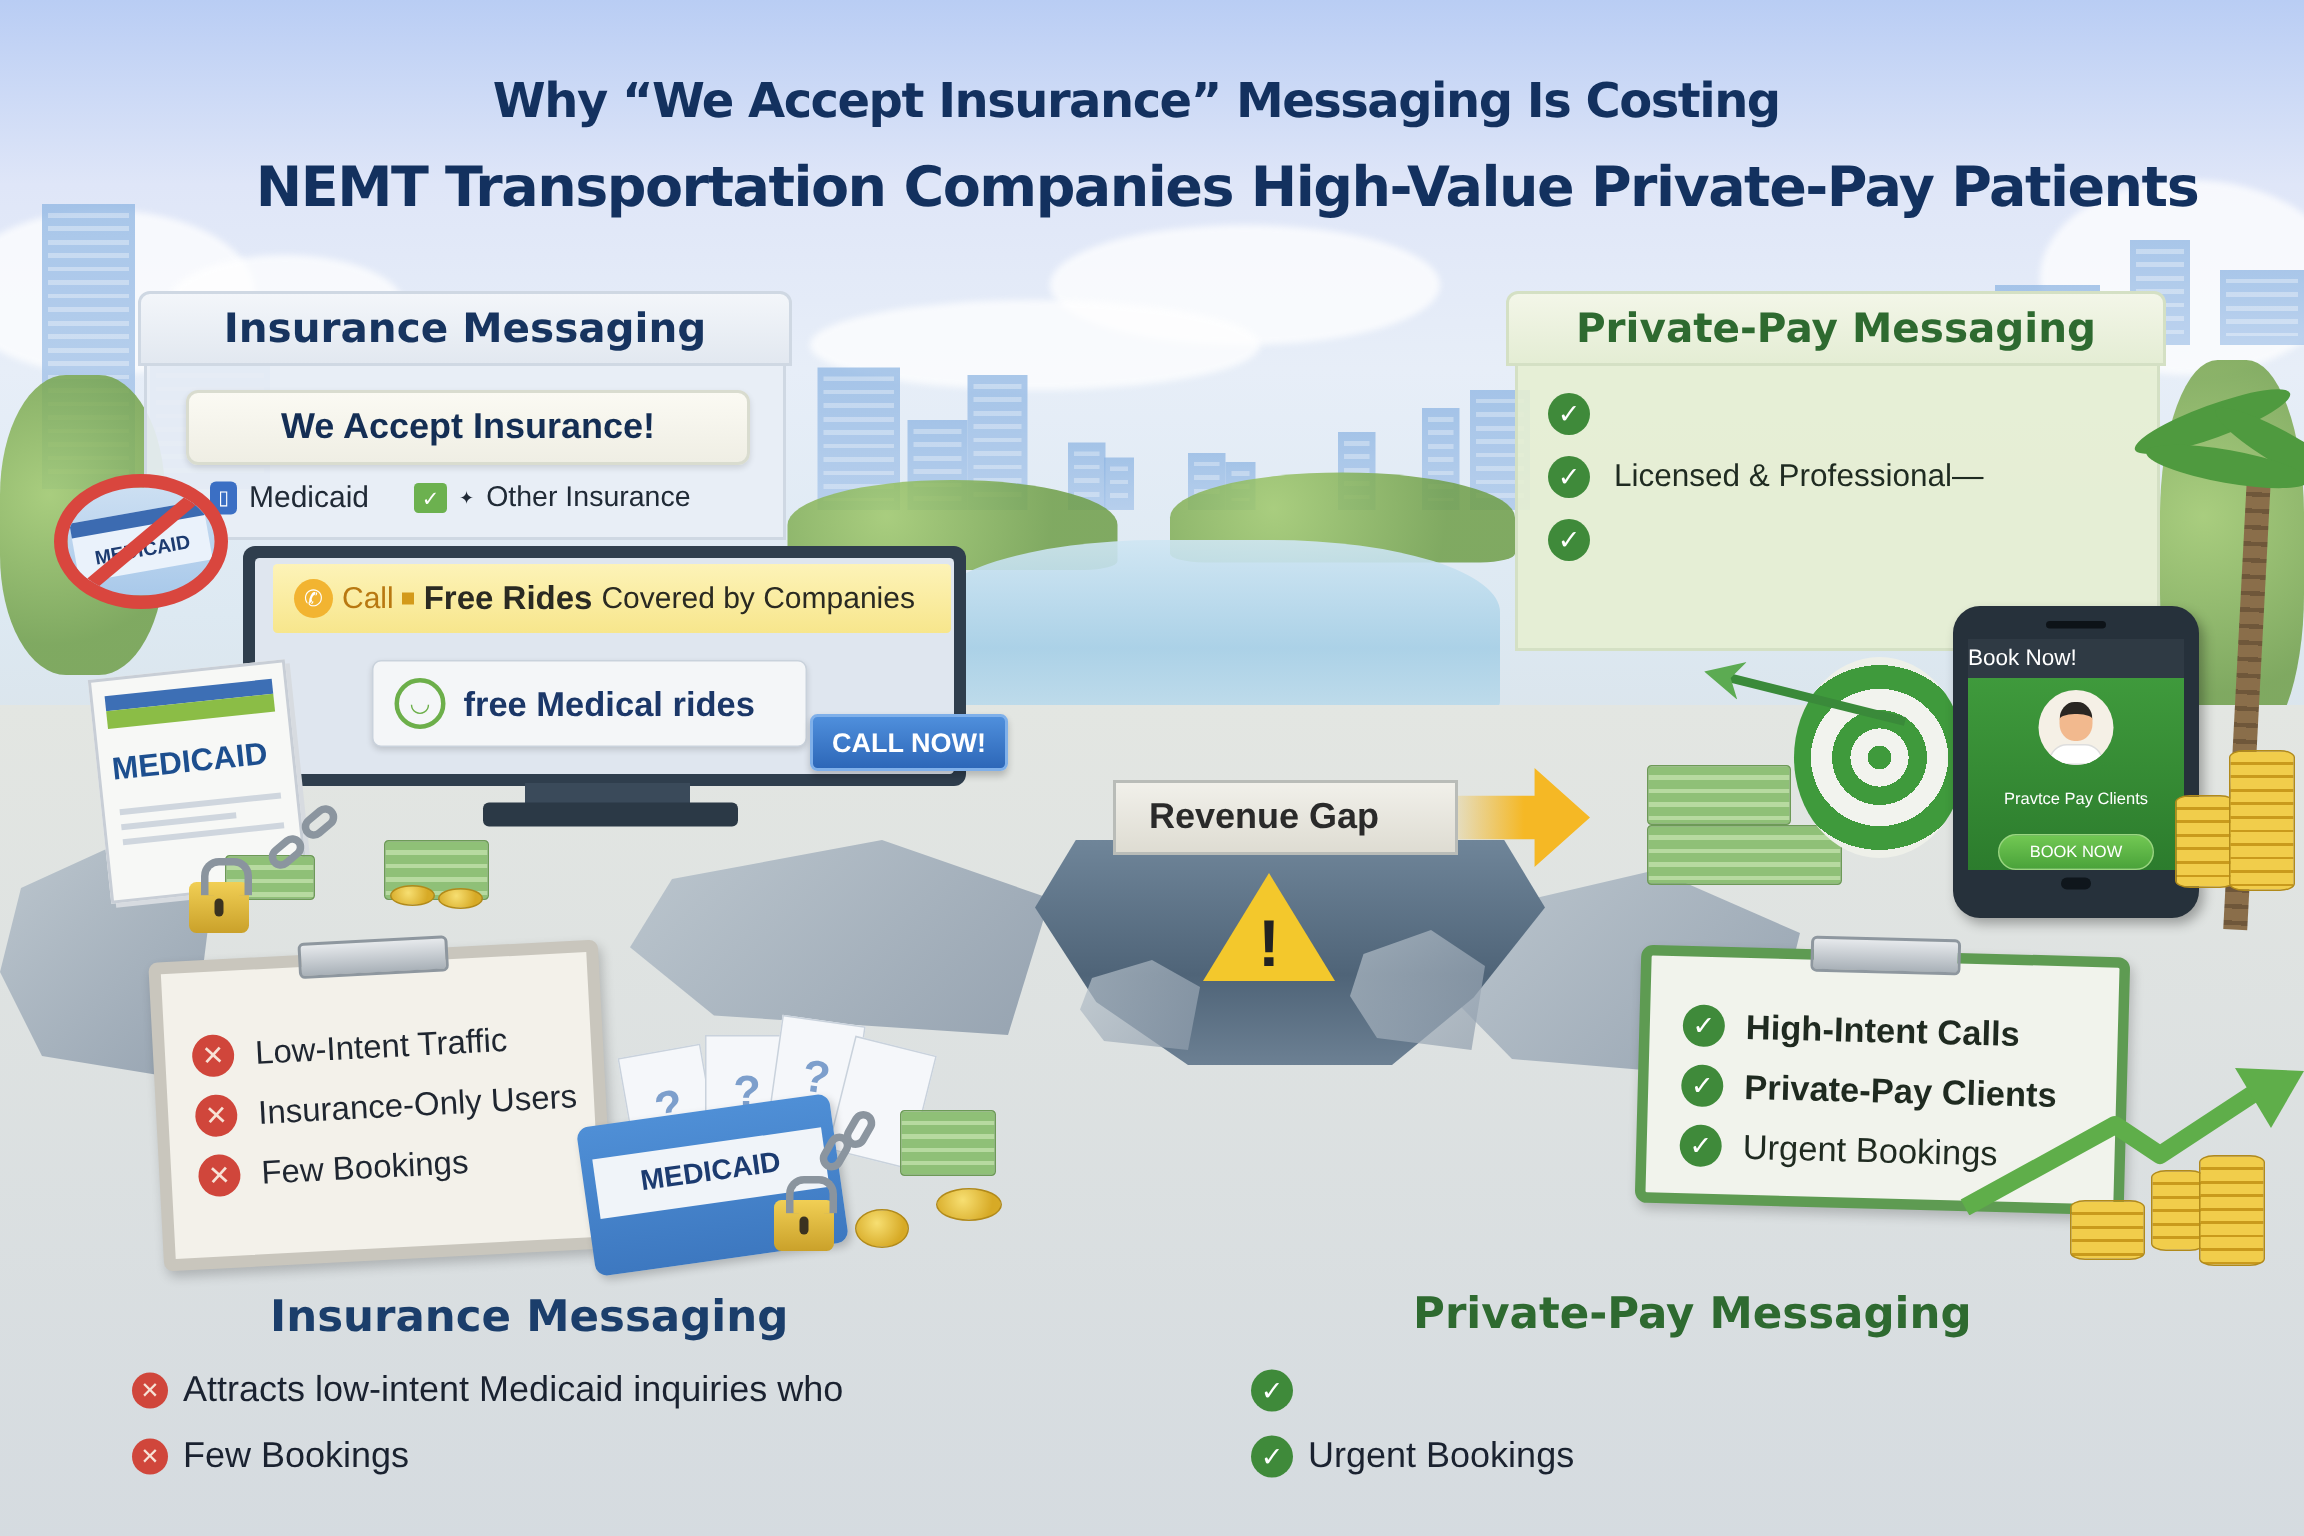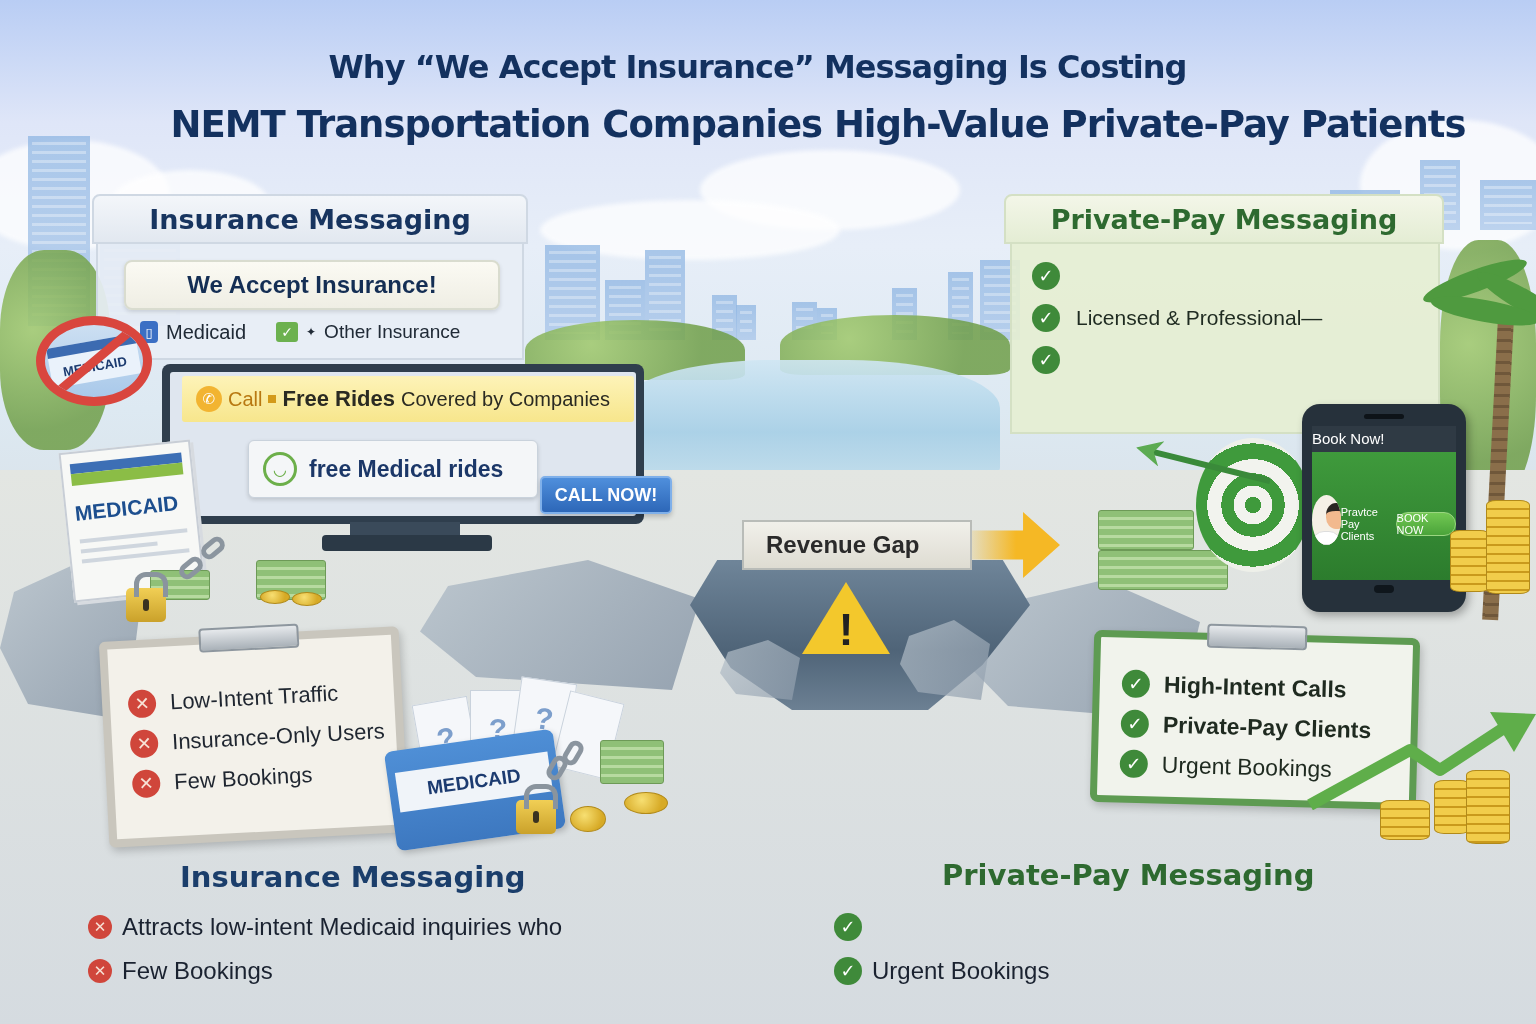--- a/index.html
+++ b/index.html
@@ -72,21 +72,21 @@
   
   .pp-head { left: 1004px; top: 194px; width: 440px; height: 50px; background: linear-gradient(180deg,#f3f6e8,#e4edd4); color:#2e6a30; font-size: 27px; border: 2px solid #d4e0c4; }
   .pp-body { left: 1010px; top: 244px; width: 430px; height: 190px; background: rgba(229,238,210,.9); border: 2px solid #d4e0c4; border-top: none; }
   .pp-list { left: 1032px; top: 262px; width: 400px; }
   .pp-item { display:flex; align-items:flex-start; gap: 16px; font-size: 21px; color:#1f2b21; margin-bottom: 14px; line-height: 28px; }
   .check-green { flex: 0 0 auto; width: 28px; height: 28px; border-radius: 50%; background:#3f8a3a; color:#fff; font-size: 18px; font-weight: bold; display:flex; align-items:center; justify-content:center; margin-top: 0; }
 
   .phone { left: 1302px; top: 404px; width: 164px; height: 208px; background:#26313b; border-radius: 18px; padding: 22px 10px 20px; box-shadow: 3px 4px 8px rgba(0,0,0,.3); }
   .phone .notch { position:absolute; left: 62px; top: 10px; width: 40px; height: 5px; border-radius: 3px; background:#0d1318; }
   .phone .book-title { color:#fff; font-size: 15px; text-align:left; height: 26px; line-height: 26px; background:#2f3a44; }
-  .phone .green { background: linear-gradient(180deg,#3f9a3c,#2c7c2d); height: 128px; display:flex; align-items:center; padding-top: 8px; justify-content: space-between; }
+  .phone .green { background: linear-gradient(180deg,#3f9a3c,#2c7c2d); height: 128px; display:flex; flex-direction:column; align-items:center; padding-top: 8px; justify-content: space-between; }
   .avatar { width: 50px; height: 50px; border-radius: 50%; background:#f5f0e6; display:flex; align-items:flex-end; justify-content:center; overflow:hidden; position:relative; }
   .avatar .head { width: 22px; height: 26px; background:#f2b98e; border-radius: 45%; border-top: 8px solid #2a2622; position:absolute; top: 8px; left: 14px; }
   .avatar .body { width: 36px; height: 14px; background:#fff; border-radius: 12px 12px 0 0; border: 1px solid #ddd; }
   .phone .clients { color:#fff; font-size: 11px; margin-top: 8px; }
   .phone .book-btn { margin-top: 8px; width: 104px; height: 24px; border-radius: 12px; background: linear-gradient(180deg,#72c853,#4aa33a); color:#fff; font-size: 11px; display:flex; align-items:center; justify-content:center; border:1px solid #9ad680; }
   .phone .bottom-bar { height: 18px; display:flex; justify-content:center; align-items:center; }
   .phone .home { width: 20px; height: 8px; border-radius: 4px; background:#0f161c; }
 
   .target { left: 1196px; top: 438px; width: 114px; height: 134px; border-radius: 50%; background: radial-gradient(circle, #3f9a3c 0 9%, #f2f3ee 9% 22%, #3f9a3c 22% 36%, #f2f3ee 36% 52%, #3f9a3c 52% 70%, #eef0e9 70%); }
   .dart { left: 1140px; top: 478px; width: 130px; height: 6px; background:#3a8a3a; transform: rotate(14deg); transform-origin: right center; }

